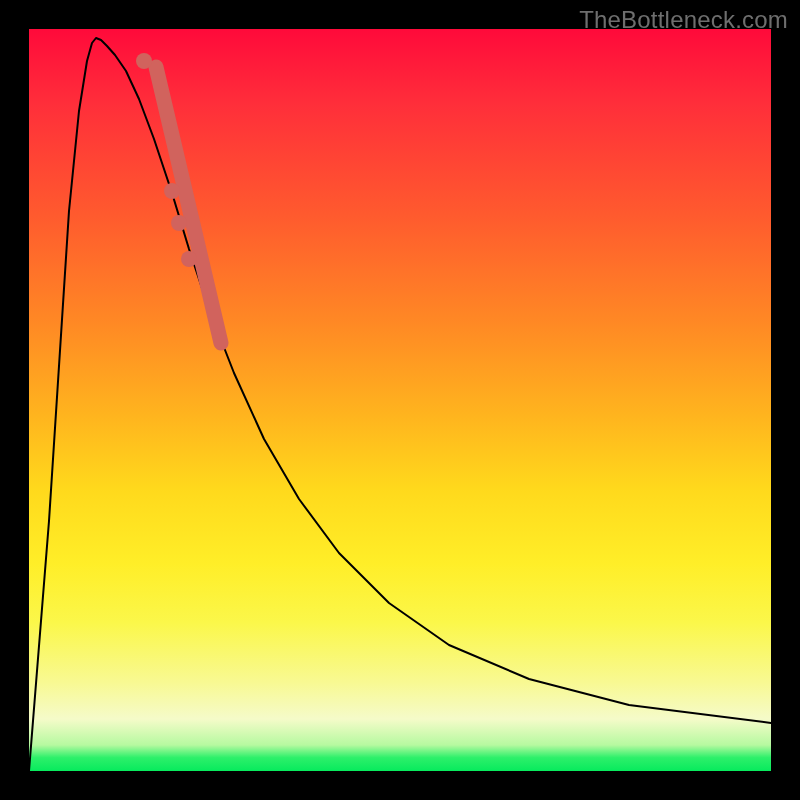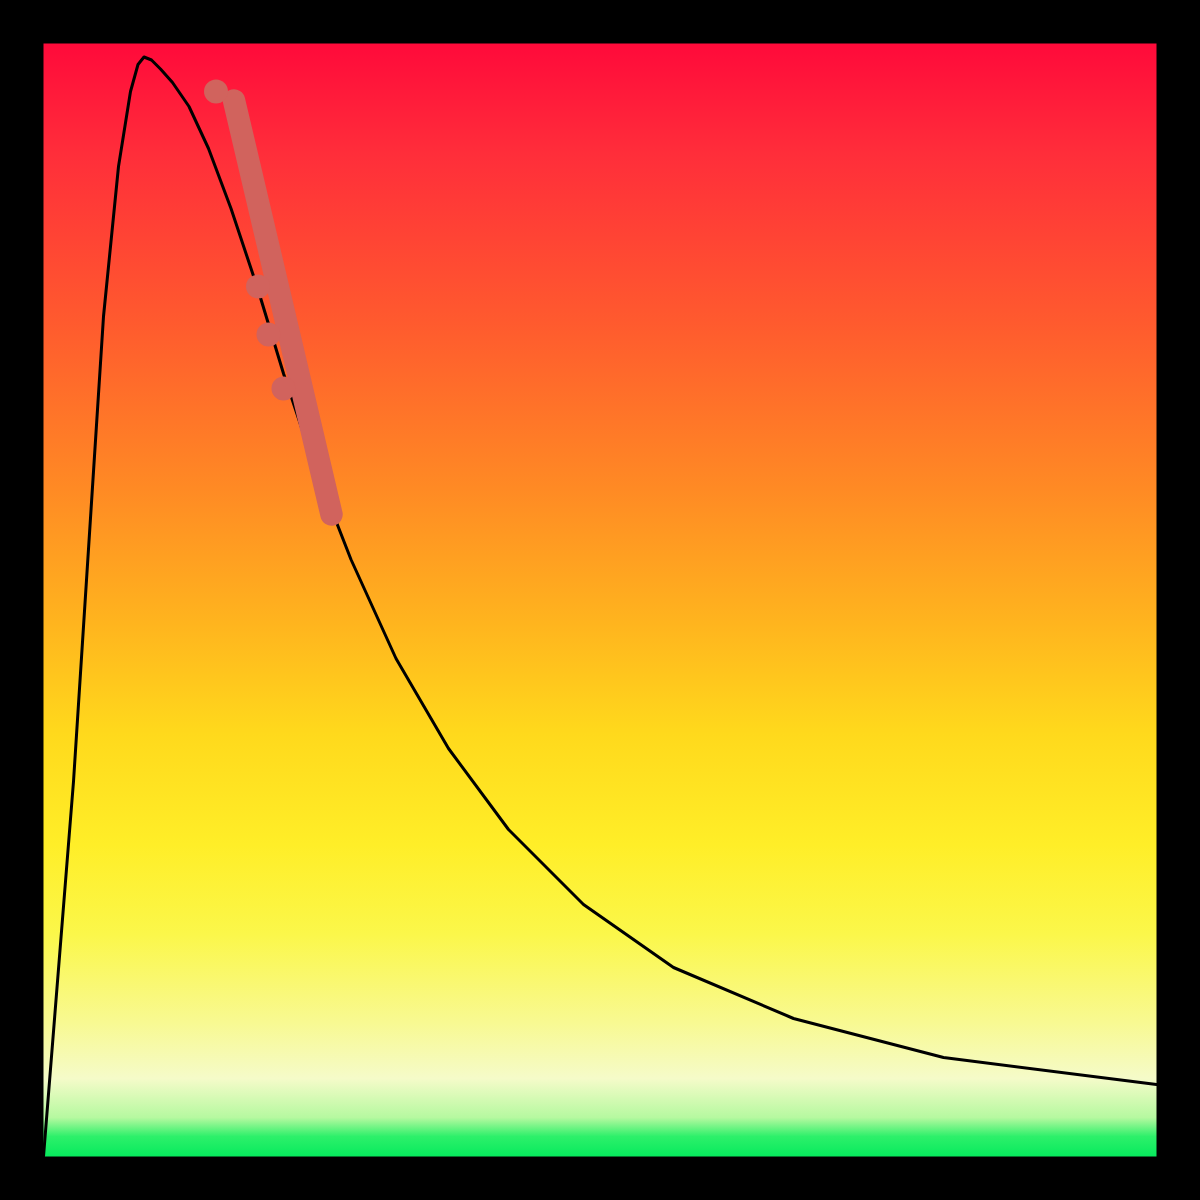--- a/index.html
+++ b/index.html
@@ -89,14 +89,15 @@
       <g id="marker-dots">
           <circle cx="115" cy="32" r="8" class="marker-dot"></circle>
           <circle cx="143" cy="162" r="8" class="marker-dot"></circle>
           <circle cx="150" cy="194" r="8" class="marker-dot"></circle>
           <circle cx="160" cy="230" r="8" class="marker-dot"></circle>
         </g>
     </svg>
 
   </div>
 
+  <div class="watermark">TheBottleneck.com</div>
 
 </div>
 
 </body></html>

